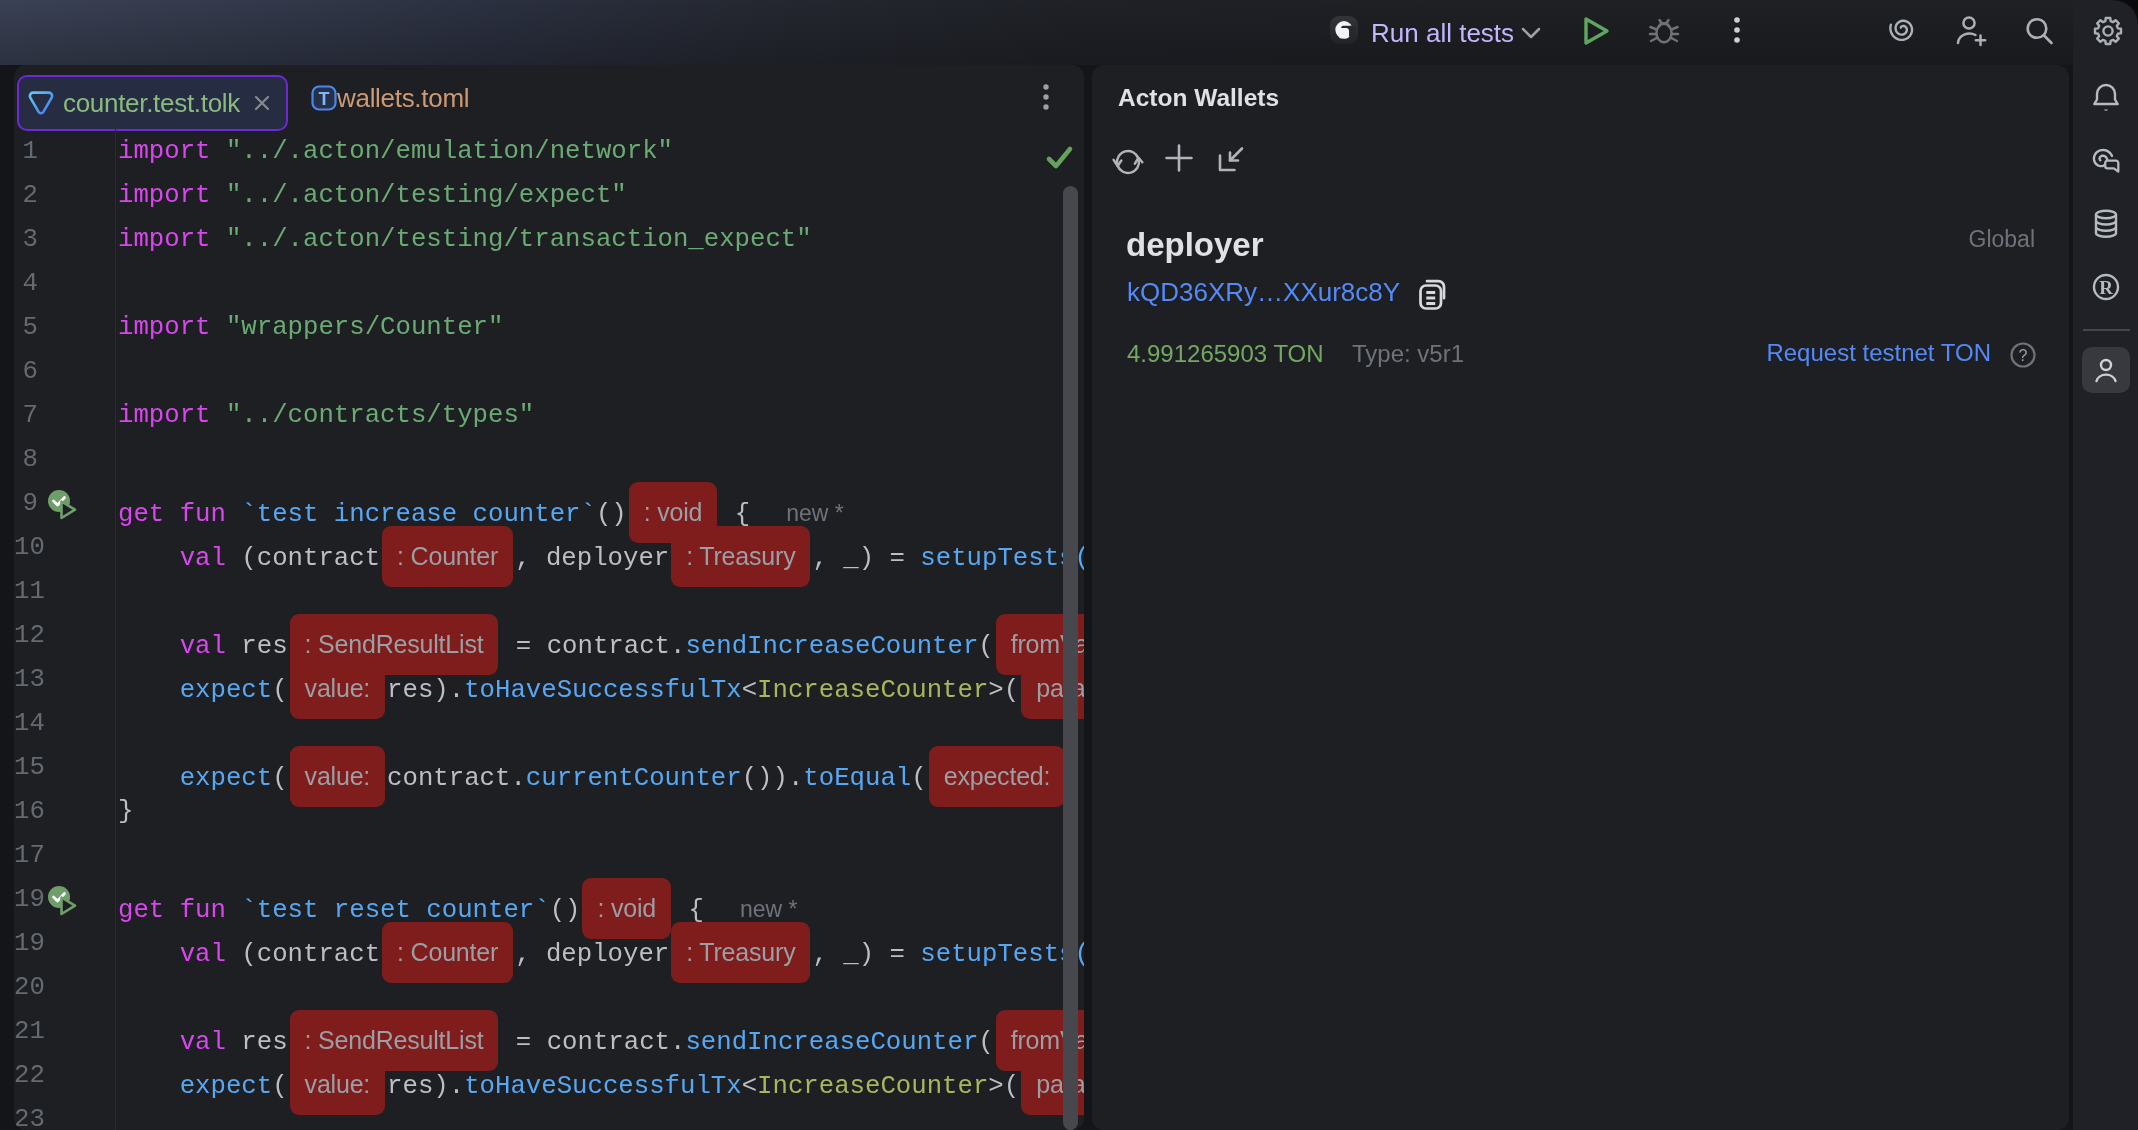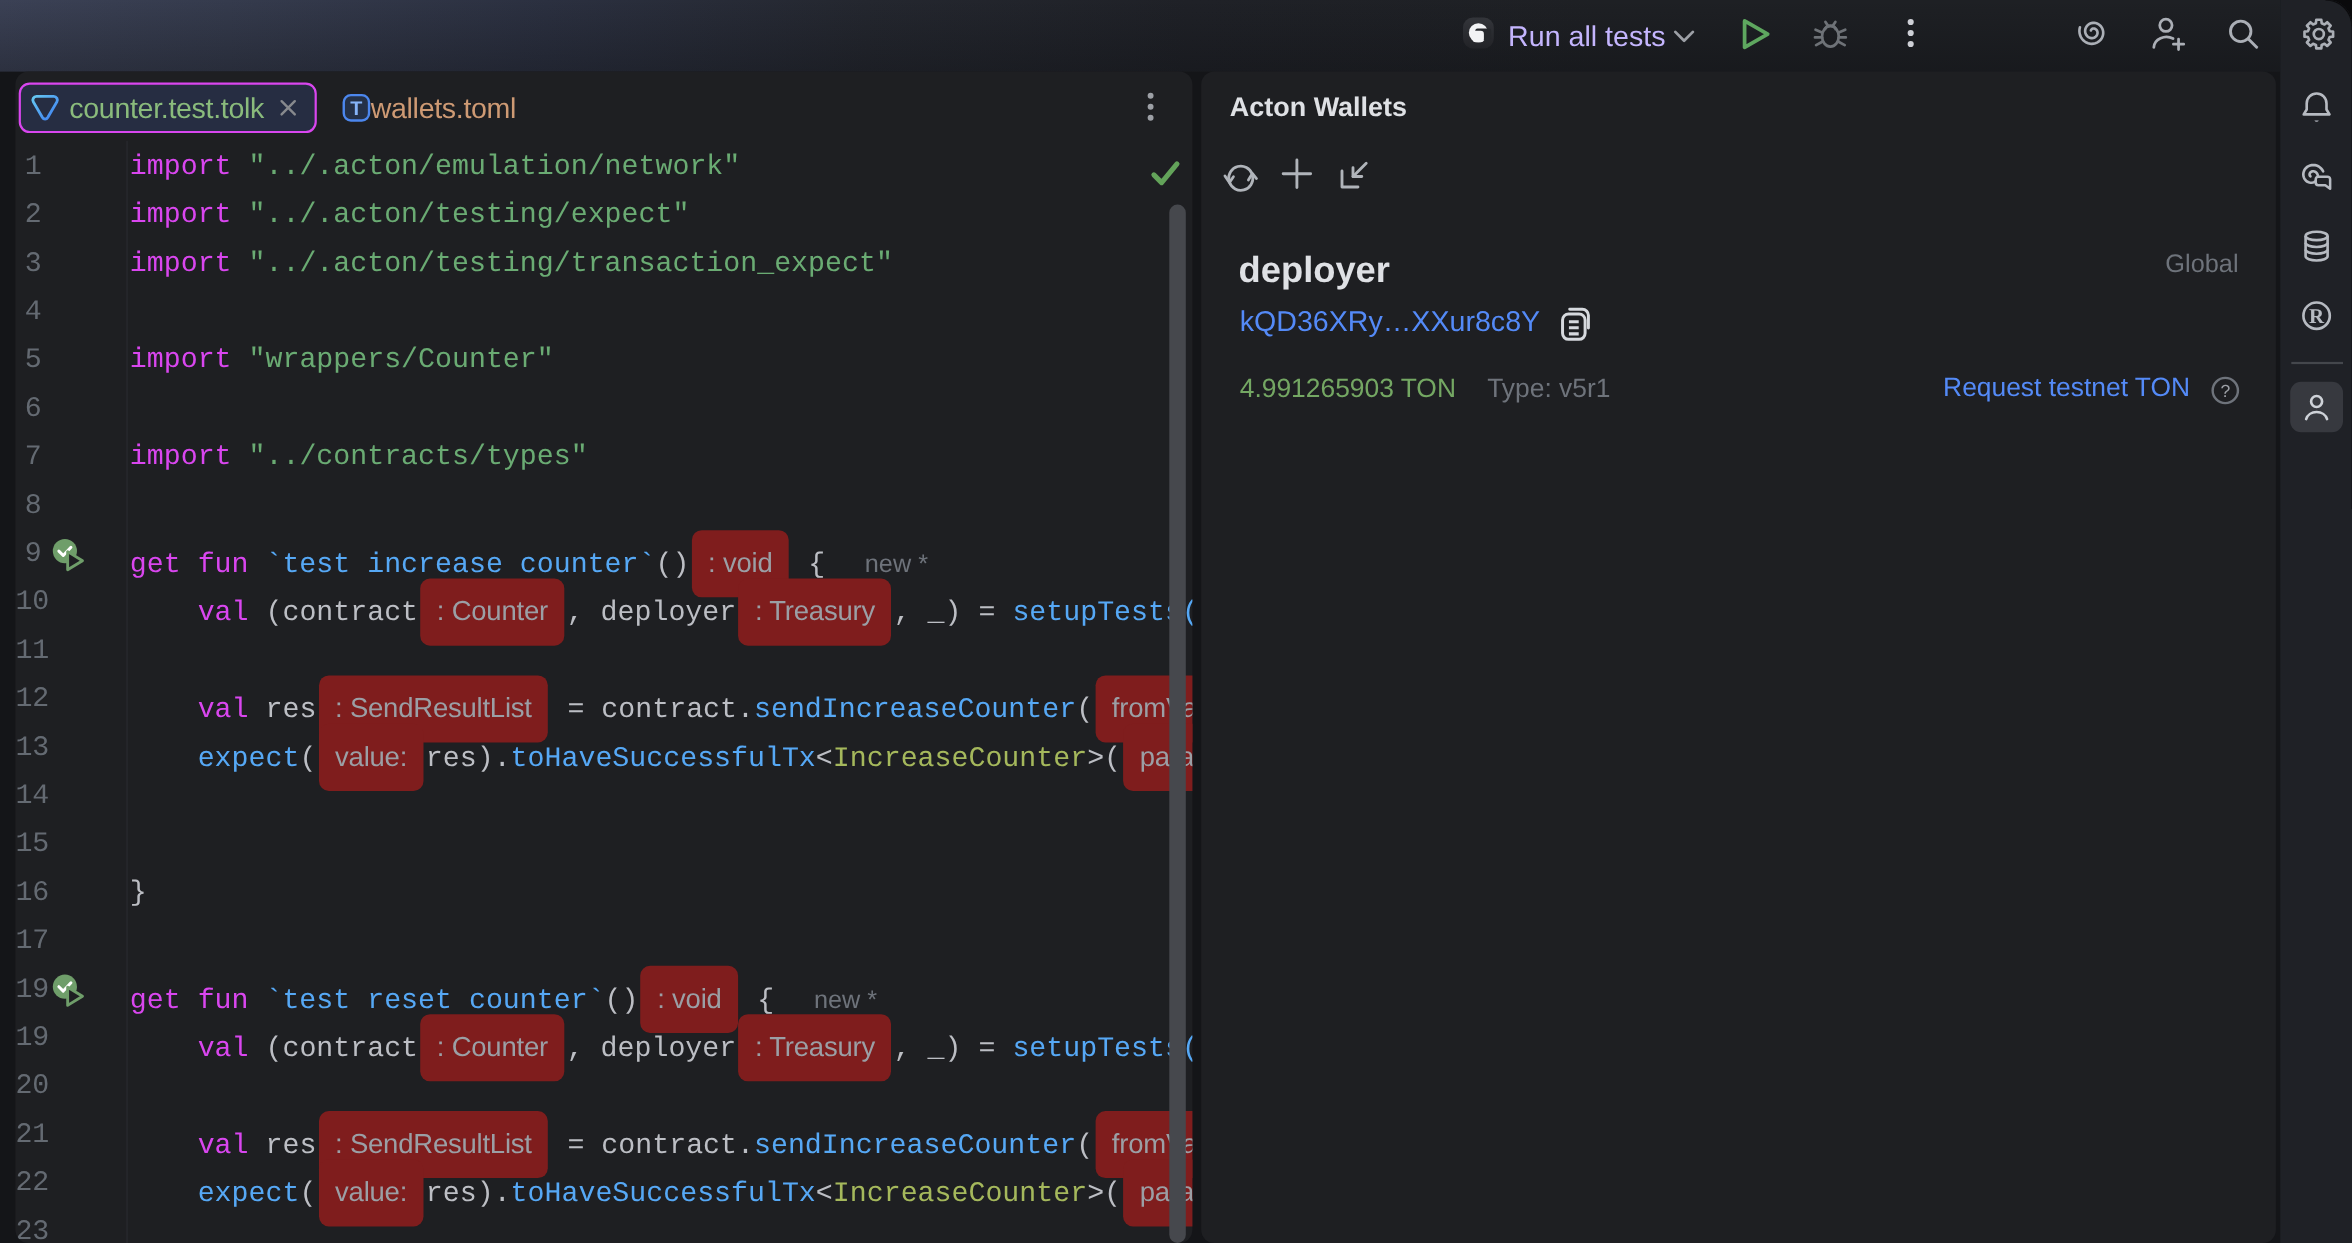--- a/index.html
+++ b/index.html
@@ -7,21 +7,21 @@
 body { font-family:"Liberation Sans", sans-serif; position:relative; }
 #win { position:absolute; inset:0; background:#141518; border-radius:0 22px 0 0; overflow:hidden; }
 #topbar { position:absolute; left:0; top:0; width:2073px; height:65px;
   background:linear-gradient(to bottom, rgba(10,11,14,0) 0%, rgba(10,11,14,0.30) 100%), linear-gradient(to right,#3B4155 0%,#353B4D 10%,#2B3040 24%,#24272F 38%,#1F2127 52%,#1E2024 70%,#1E2024 100%); }
 #sidebar { position:absolute; left:2073px; top:0; width:65px; height:1130px; background:#1F2126; }
 .island { position:absolute; background:#1E1F22; border-radius:12px; }
 #editor { left:14px; top:65px; width:1070px; height:1065px; overflow:hidden; }
 #rpanel { left:1092px; top:65px; width:977px; height:1065px; overflow:hidden; }
 
 #tabbar { position:absolute; left:0; top:0; width:100%; height:63px; }
-.tabpill { position:absolute; left:3px; top:10px; height:46px; border:2px solid #d946ef; background:#262D42; border-radius:10px; display:flex; align-items:center; padding:0 14px 0 9px; }
+.tabpill { position:absolute; left:3px; top:10px; height:56px; border:2px solid #6d28d9; background:#262D42; border-radius:10px; display:flex; align-items:center; padding:0 14px 0 9px; }
 .tabname { color:#8ABB7C; font-size:26px; margin-left:9px; letter-spacing:-0.3px; }
 .tab2 { position:absolute; left:297px; top:10px; height:46px; display:flex; align-items:center; }
 .tab2name { color:#CE9A74; font-size:26px; margin-left:0; letter-spacing:-0.3px; }
 
 #code { position:absolute; left:0; top:63px; width:100%; bottom:0; font-family:"Liberation Mono", monospace; font-size:25.7px; }
 #gutline { position:absolute; left:101px; top:63px; width:1px; height:1002px; background:#2A2B30; }
 .ln { position:absolute; left:0; width:24px; text-align:right; color:#646A72; font-family:"Liberation Mono", monospace; font-size:25.7px; line-height:44px; }
 .cl { position:absolute; left:104px; white-space:pre; line-height:44px; color:#BCBEC4; }
 .k { color:#d946ef;text-align:center; }
 .s { color:#6AAB73; }
@@ -94,20 +94,21 @@
         <div class="cl" style="top:354px"><span class="k">get fun </span><span class="f">`test increase counter`</span>()<span class="pill">: void</span> {<span class="hint">new *</span></div>
         <div class="ln" style="top:398px">10</div>
         <div class="cl" style="top:398px">    <span class="k">val</span> (contract<span class="pill">: Counter</span>, deployer<span class="pill">: Treasury</span>, _) = <span class="f">setupTests(</span></div>
         <div class="ln" style="top:442px">11</div>
         <div class="ln" style="top:486px">12</div>
         <div class="cl" style="top:486px">    <span class="k">val</span> res<span class="pill">: SendResultList</span> = contract.<span class="f">sendIncreaseCounter</span>(<span class="pill">fromValue:</span></div>
         <div class="ln" style="top:530px">13</div>
         <div class="cl" style="top:530px">    <span class="f">expect</span>(<span class="pill">value:</span>res).<span class="f">toHaveSuccessfulTx</span>&lt;<span class="t">IncreaseCounter</span>&gt;(<span class="pill">params:</span></div>
         <div class="ln" style="top:574px">14</div>
         <div class="ln" style="top:618px">15</div>
+        <div class="cl" style="top:618px">    <span class="f">expect</span>(<span class="pill">value:</span>contract.<span class="f">currentCounter</span>()).<span class="f">toEqual</span>(<span class="pill">expected:</span></div>
         <div class="ln" style="top:662px">16</div>
         <div class="cl" style="top:662px">}</div>
         <div class="ln" style="top:706px">17</div>
         <div class="ln" style="top:750px">19</div>
         <div class="cl" style="top:750px"><span class="k">get fun </span><span class="f">`test reset counter`</span>()<span class="pill">: void</span> {<span class="hint">new *</span></div>
         <div class="ln" style="top:794px">19</div>
         <div class="cl" style="top:794px">    <span class="k">val</span> (contract<span class="pill">: Counter</span>, deployer<span class="pill">: Treasury</span>, _) = <span class="f">setupTests(</span></div>
         <div class="ln" style="top:838px">20</div>
         <div class="ln" style="top:882px">21</div>
         <div class="cl" style="top:882px">    <span class="k">val</span> res<span class="pill">: SendResultList</span> = contract.<span class="f">sendIncreaseCounter</span>(<span class="pill">fromValue:</span></div>

